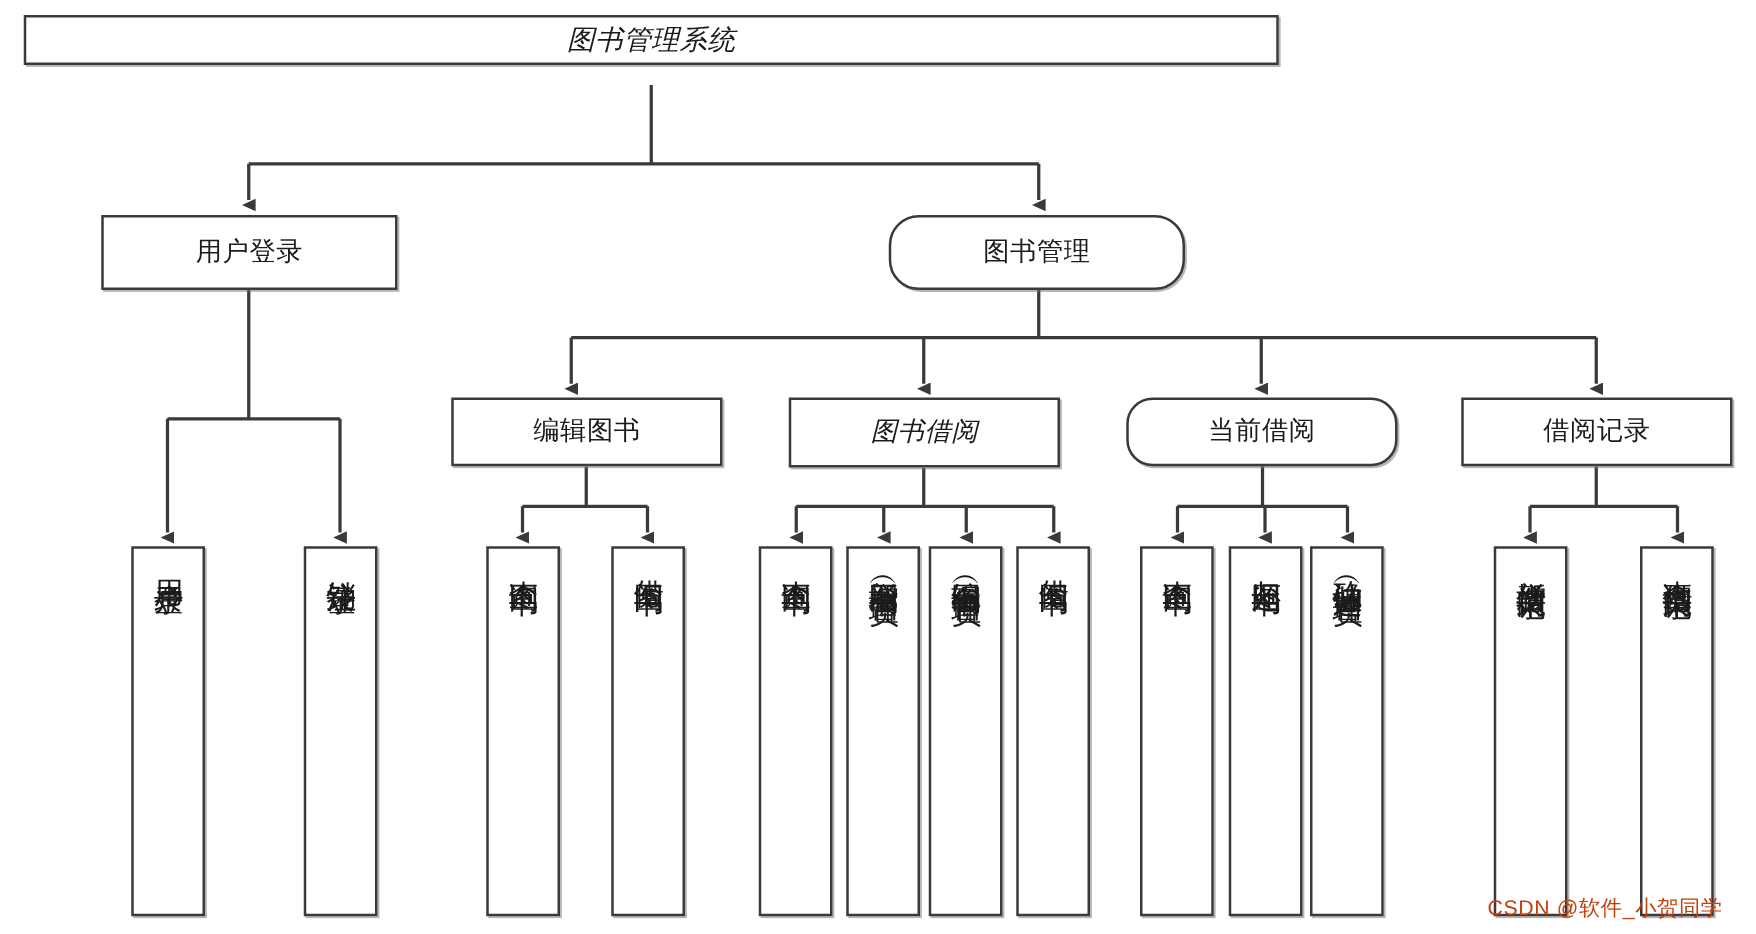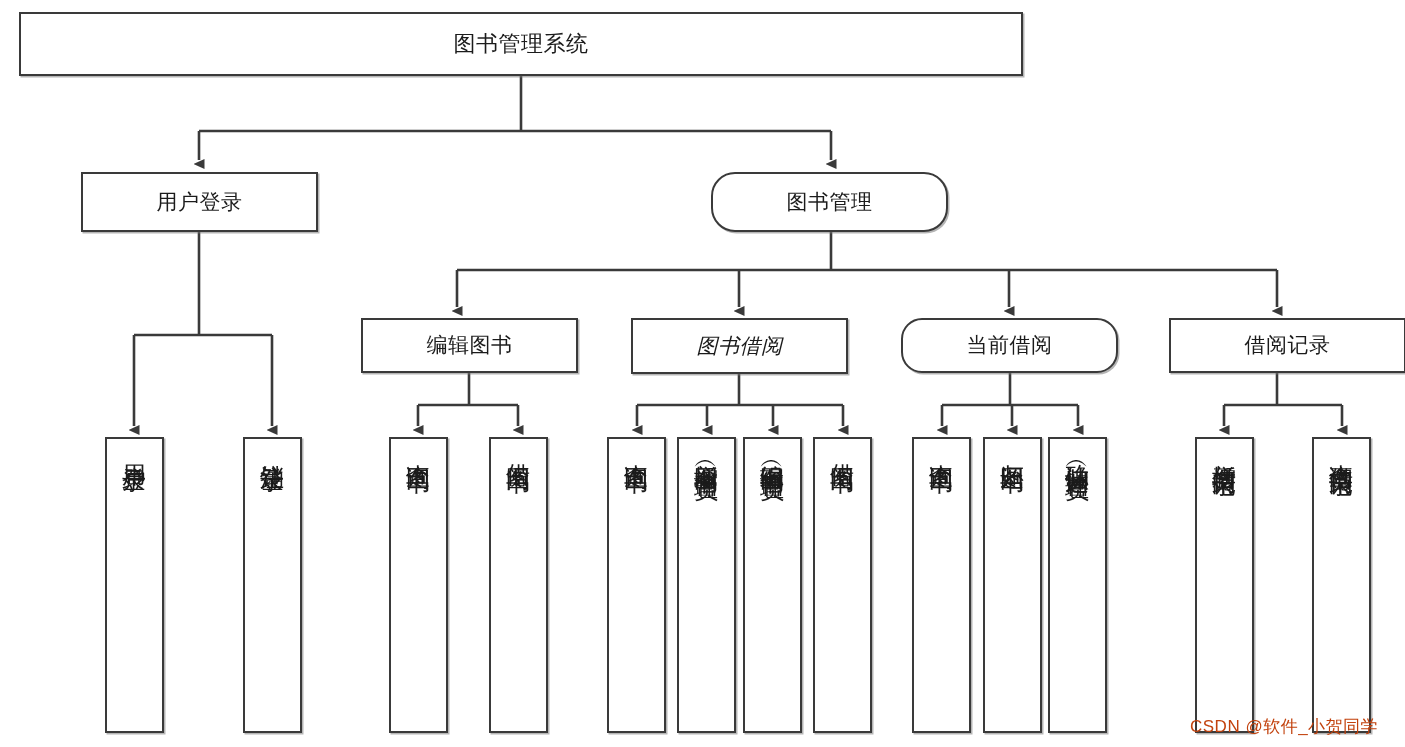--- a/index.html
+++ b/index.html
@@ -123,41 +123,41 @@
       <path d="M1012,405 L1012,426" marker-end="url(#arrow)"></path>
       <path d="M1078,405 L1078,426" marker-end="url(#arrow)"></path>
 
       <path d="M1277,373 L1277,405"></path>
       <path d="M1224,405 L1342,405"></path>
       <path d="M1224,405 L1224,426" marker-end="url(#arrow)"></path>
       <path d="M1342,405 L1342,426" marker-end="url(#arrow)"></path>
     </g>
   </svg>
 
-  <div class="node h root" style="left:19px; top:12px; width:1004px; height:64px;">
+  <div class="node h root" style="left:19px; top:12px; width:1004px; height:40px;font-style:italic;">
     <span class="label">图书管理系统</span>
   </div>
 
   <div class="node h" style="left:81px; top:172px; width:237px; height:60px;">
     <span class="label">用户登录</span>
   </div>
   <div class="node h" style="left:711px; top:172px; width:237px; height:60px;border-radius:24px;">
     <span class="label">图书管理</span>
   </div>
 
   <div class="node h" style="left:361px; top:318px; width:217px; height:55px;">
     <span class="label">编辑图书</span>
   </div>
   <div class="node h" style="left:631px; top:318px; width:217px; height:56px;font-style:italic;">
     <span class="label">图书借阅</span>
   </div>
   <div class="node h" style="left:901px; top:318px; width:217px; height:55px;border-radius:21px;">
     <span class="label">当前借阅</span>
   </div>
-  <div class="node h" style="left:1169px; top:318px; width:237px; height:55px;">
+  <div class="node h" style="left:1169px; top:318px; width:217px; height:55px;">
     <span class="label">借阅记录</span>
   </div>
 
   <div class="node v" style="left:105px; top:437px; width:59px; height:296px;">
     <span class="label">用户登录</span>
   </div>
   <div class="node v" style="left:243px; top:437px; width:59px; height:296px;">
     <span class="label">注销登录</span>
   </div>
 

